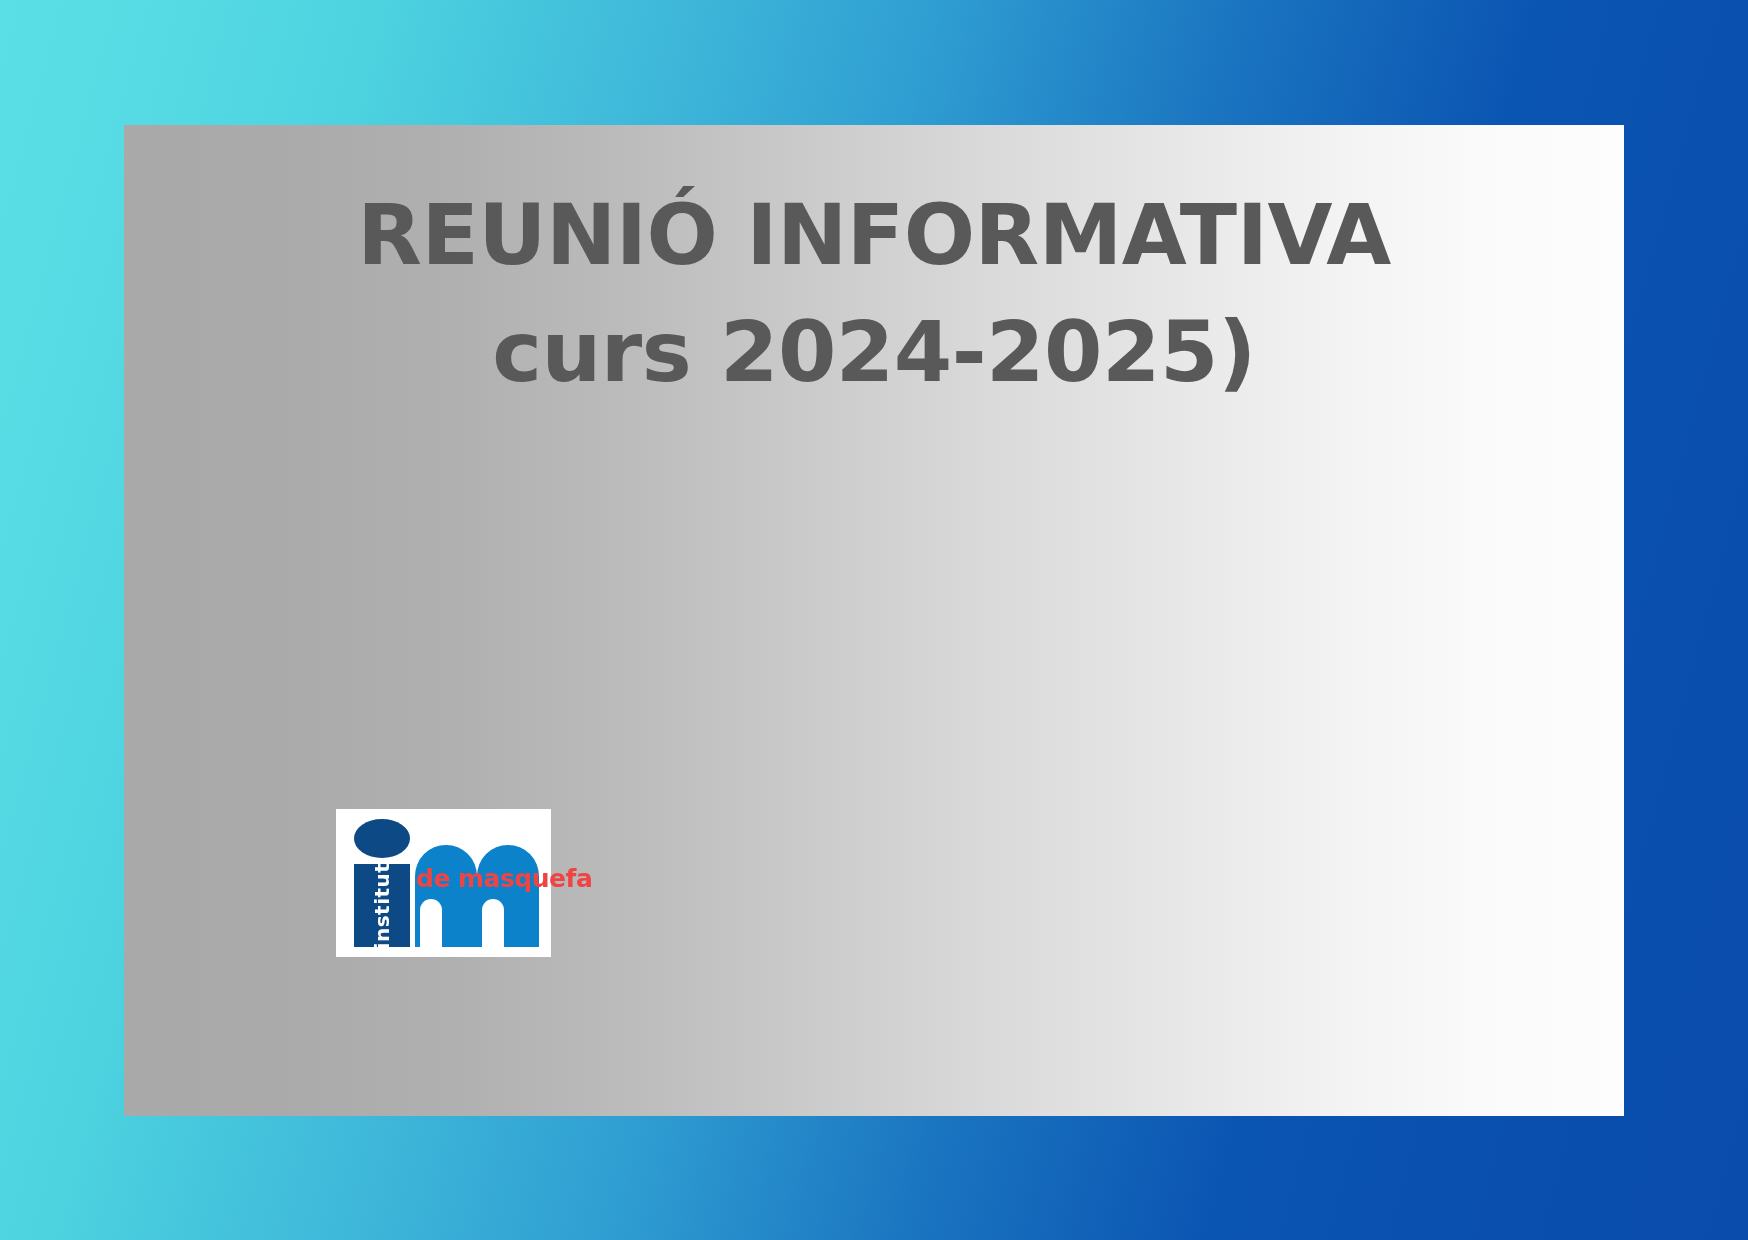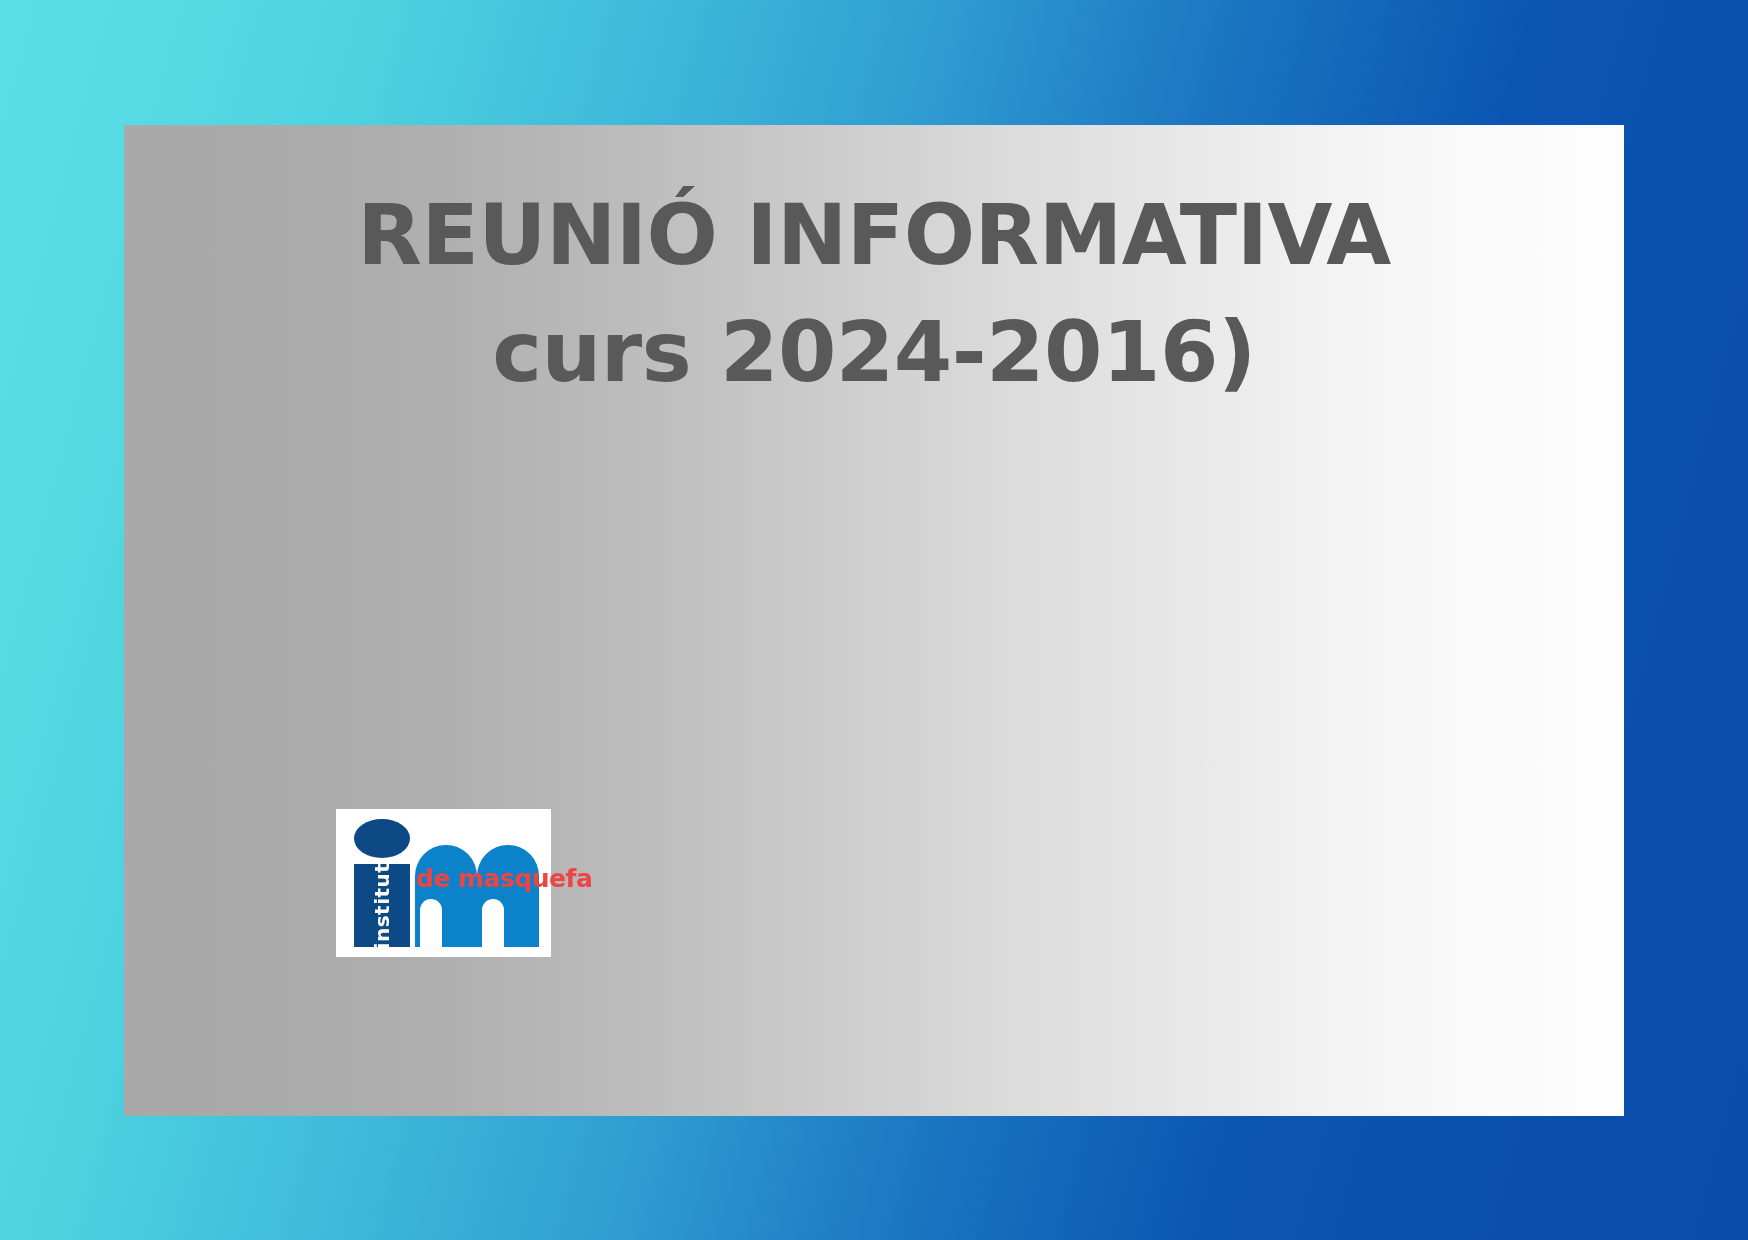--- a/index.html
+++ b/index.html
@@ -148,21 +148,21 @@
 </style>
 </head>
 <body>
 
 <div id="slide">
 
   <div id="card">
 
     <div id="title-block">
       <span class="line">REUNIÓ INFORMATIVA</span>
-      <span class="line">curs 2024-2016)</span>
+      <span class="line">curs 2024-2025)</span>
     </div>
 
     <div id="logo">
       <div class="logo-inner">
         <div class="i-dot"></div>
         <div class="i-stem">
           <span class="i-word">institut</span>
         </div>
         <div class="m-arch a1"></div>
         <div class="m-arch a2"></div>

